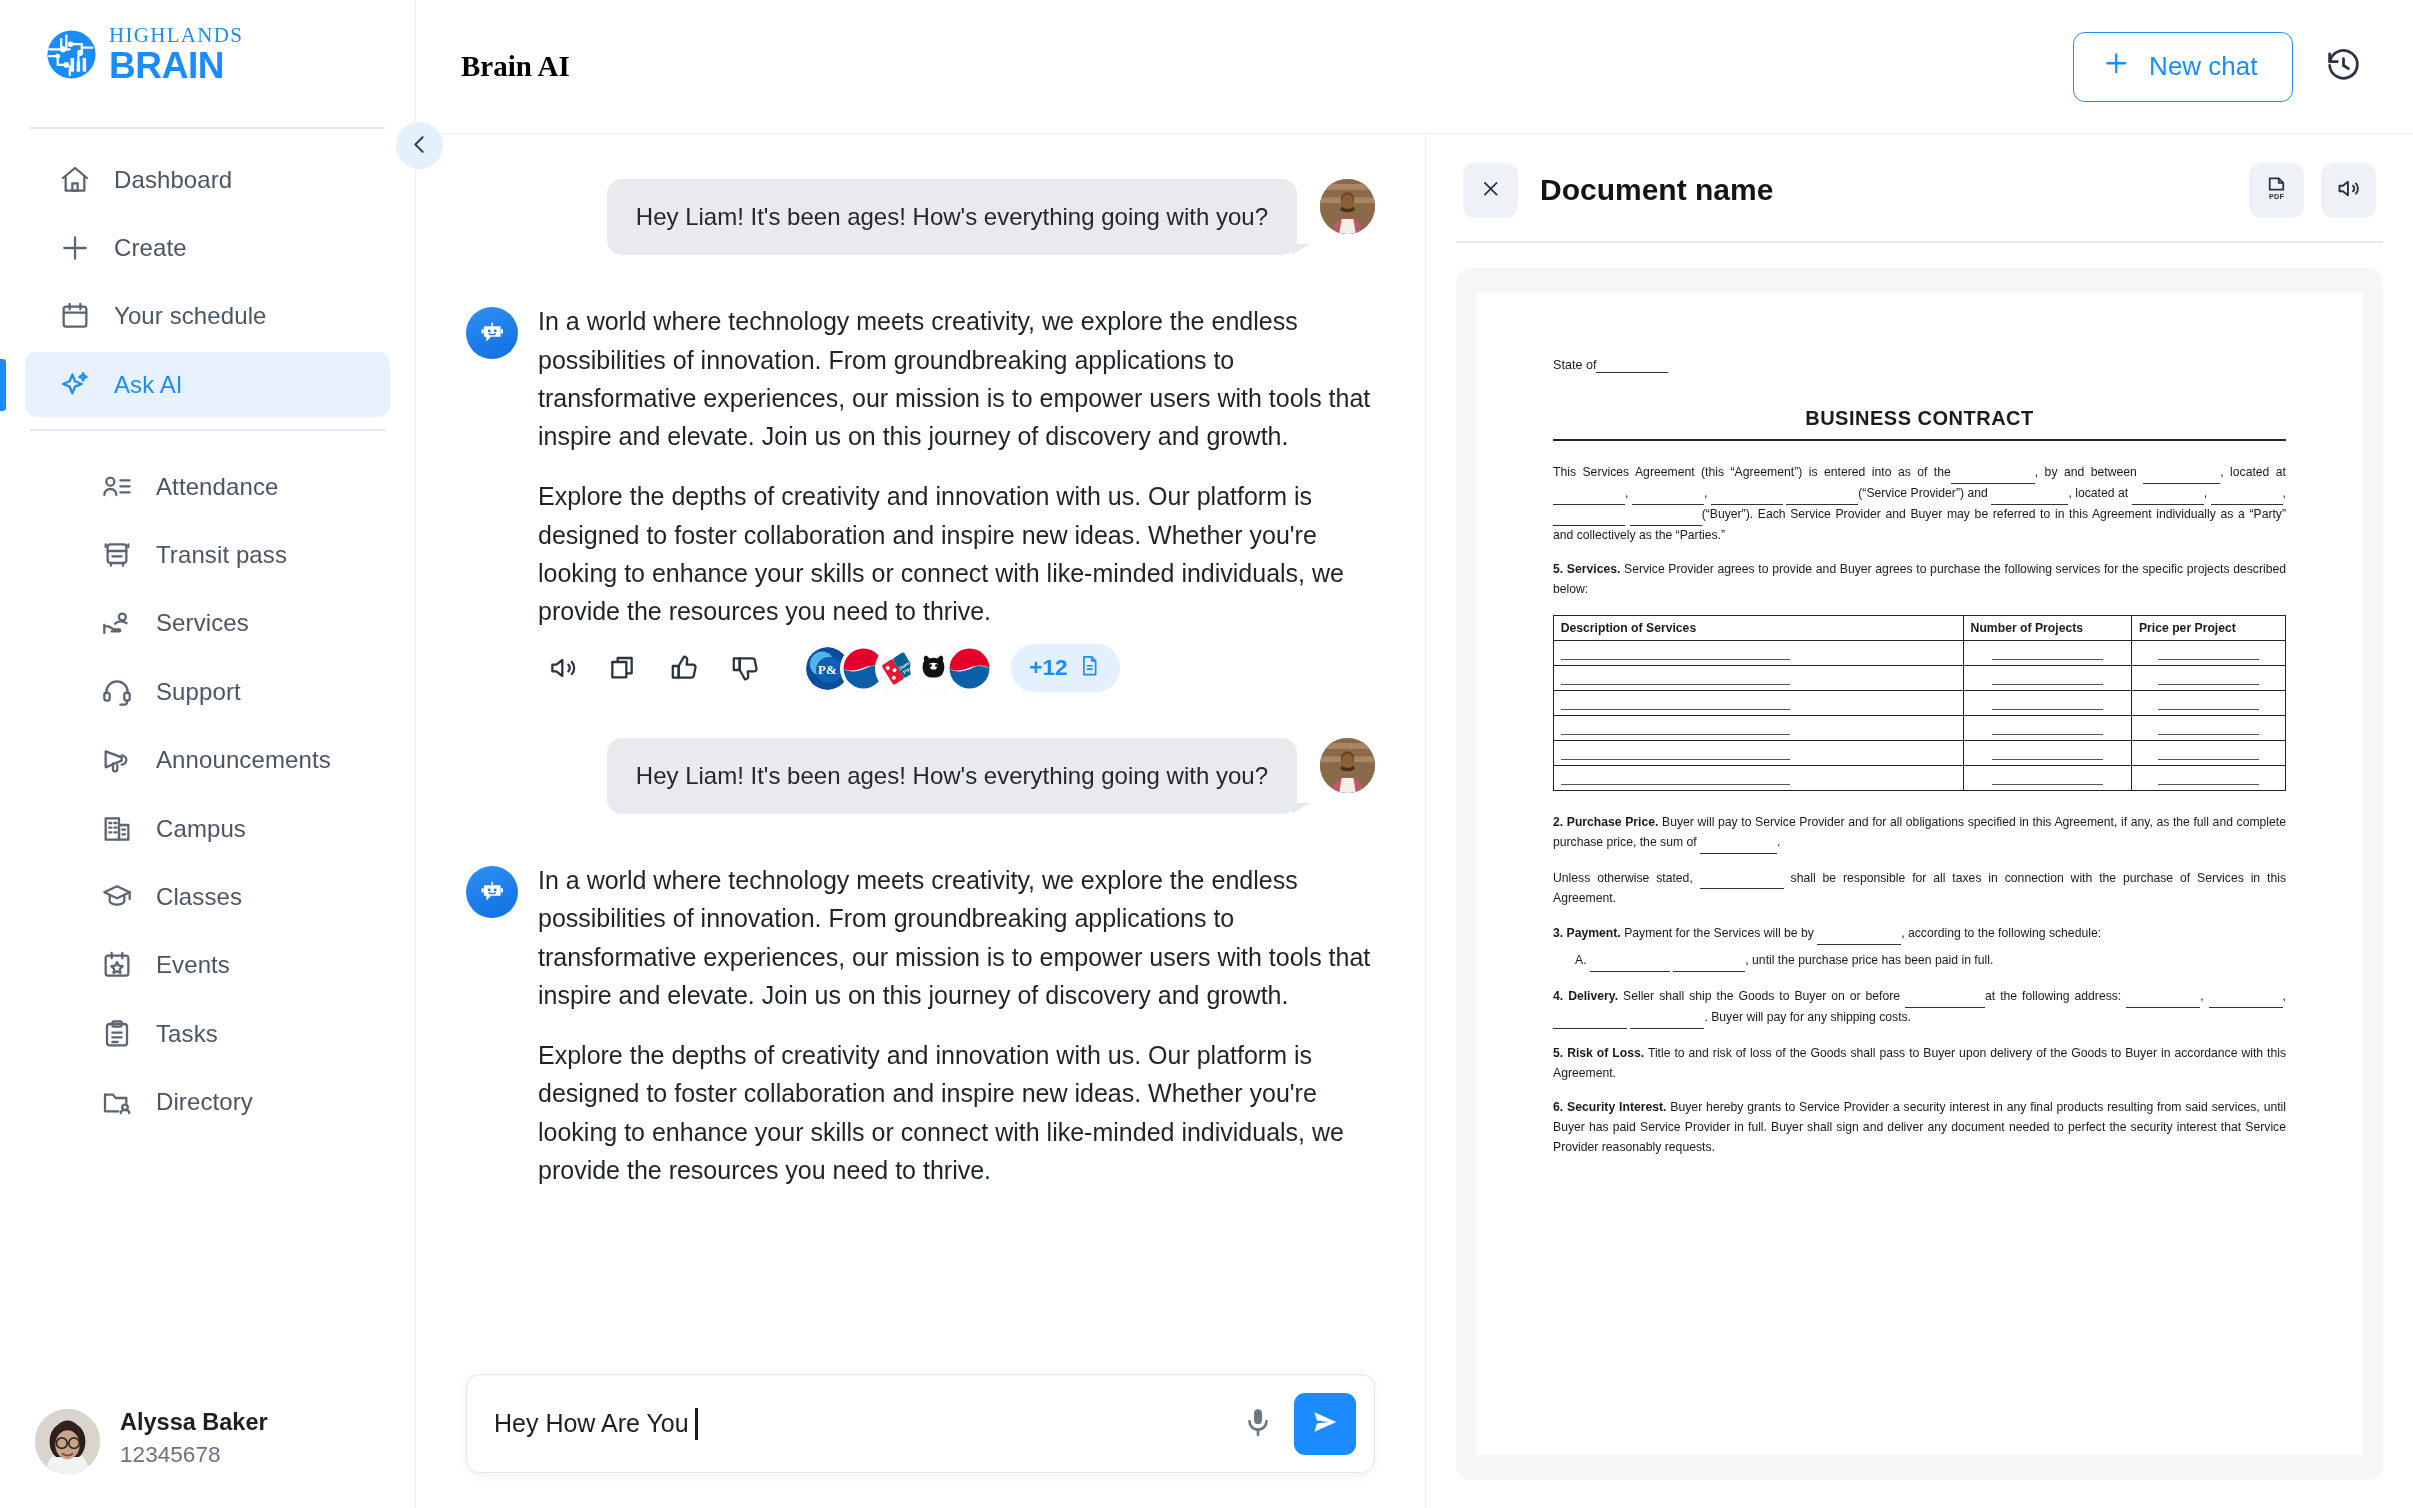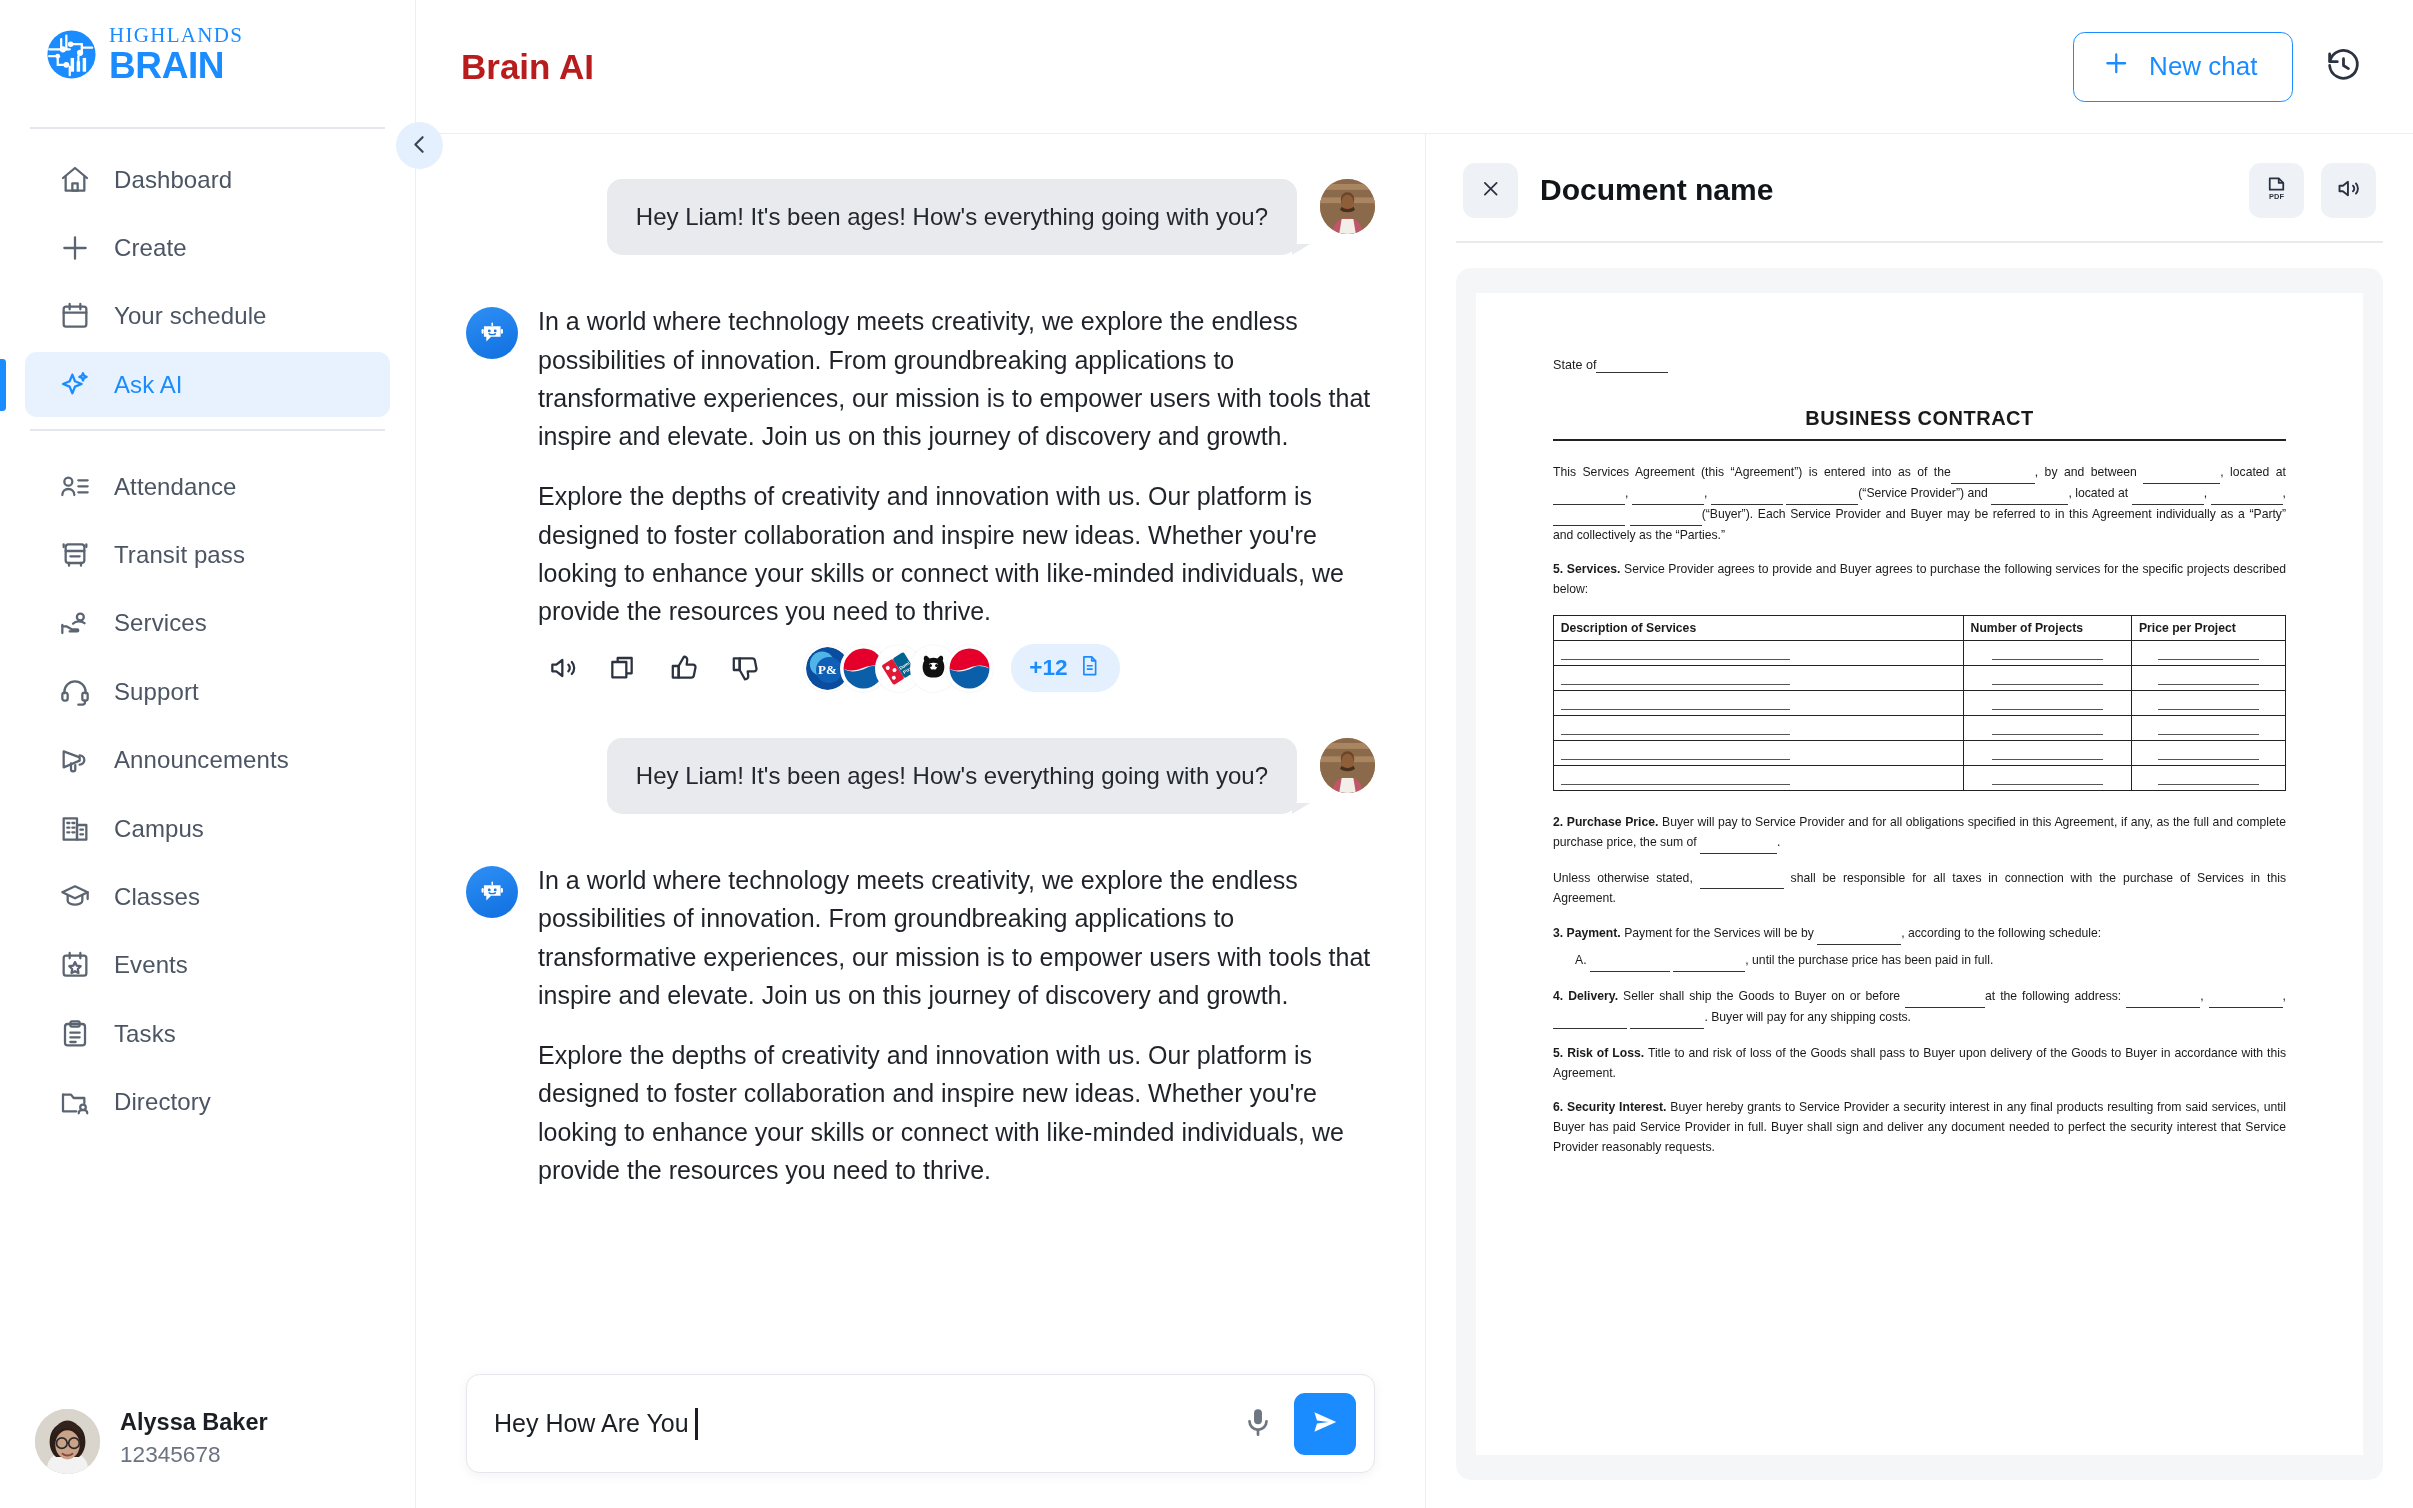--- a/index.html
+++ b/index.html
@@ -42,21 +42,21 @@
   }
   .nav-item .ico { width: 35px; height: 35px; flex: 0 0 35px;
     display: flex; align-items: center; justify-content: center; }
   .nav-item .lbl { font-size: 24px; color: #4b5563; letter-spacing: 0.1px; }
   .nav-item.active { background: #e8f2fe; }
   .nav-item.active .lbl { color: #1a8cff; font-weight: 500; }
   .nav-item.active::before {
     content: ""; position: absolute; left: -25px; top: 6.7px;
     width: 5.9px; height: 52px; background: #1a8cff; border-radius: 0 3.4px 3.4px 0;
   }
-  .nav-scroll { flex: 1; overflow: hidden; position: relative; }
+  .nav-scroll { flex: 1; overflow: hidden; position: relative; padding-left: 42px; }
   .nav-fade {
     position: absolute; left: 0; right: 0; bottom: 0; height: 47px;
     background: linear-gradient(to bottom, rgba(255,255,255,0), #fff 70%);
     pointer-events: none;
   }
   .profile {
     display: flex; align-items: flex-start; gap: 20px;
     padding: 18.4px 0 34px 35px; border-top: 0;
   }
   .avatar-img {
@@ -74,21 +74,21 @@
     cursor: pointer;
   }
 
   
   .main { flex: 1; display: flex; flex-direction: column; height: 1508px; min-width: 0; }
   .topbar {
     height: 134px; display: flex; align-items: center;
     padding: 0 42px 0 45px; border-bottom: 1.7px solid #eceef1;
     background: #fff; flex: 0 0 134px;
   }
-  .page-title { font-size: 35px; font-weight: 700; color: #b91c1c; }
+  .page-title { font-size: 29px; font-weight: 700; color: #000000; font-family: Liberation Serif, serif; }
   .topbar-right { margin-left: auto; display: flex; align-items: center; gap: 23.5px; }
   .new-chat {
     display: flex; align-items: center; gap: 18.4px;
     height: 70px; padding: 0 34px 0 28.5px;
     border: 1.7px solid #1a8cff; border-radius: 11.7px;
     color: #1a8cff; font-size: 26px; font-weight: 500;
     background: #fff; cursor: pointer;
   }
   .icon-btn-plain {
     width: 55px; height: 55px; display: flex; align-items: center; justify-content: center;

